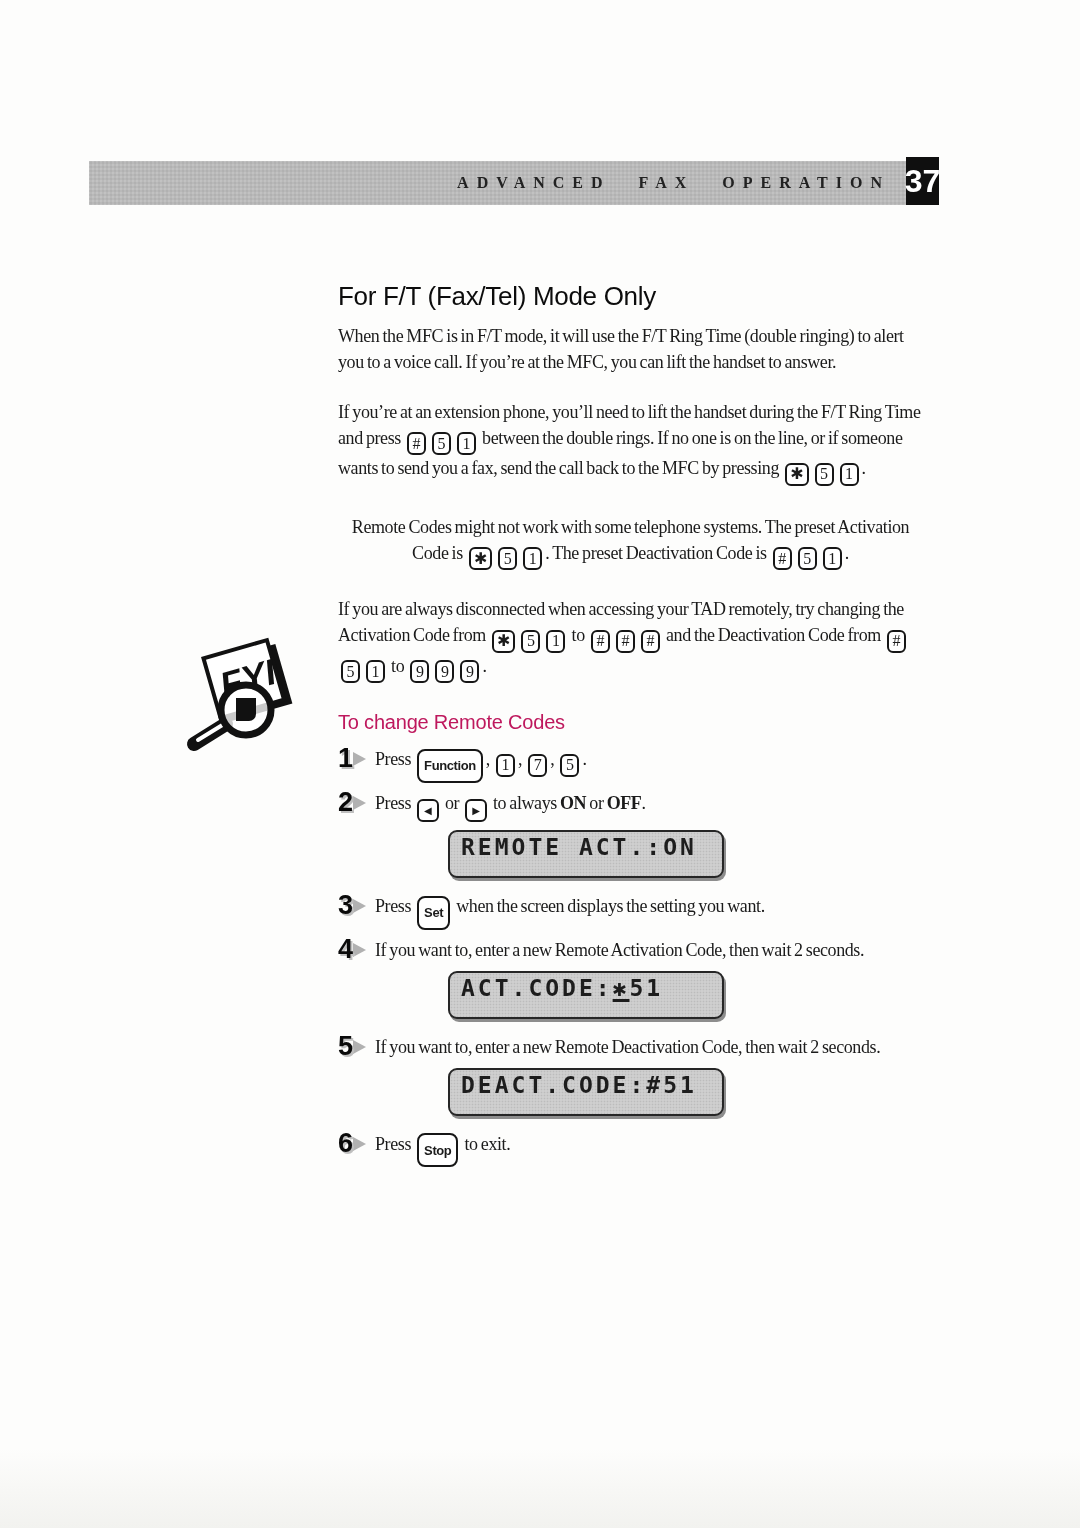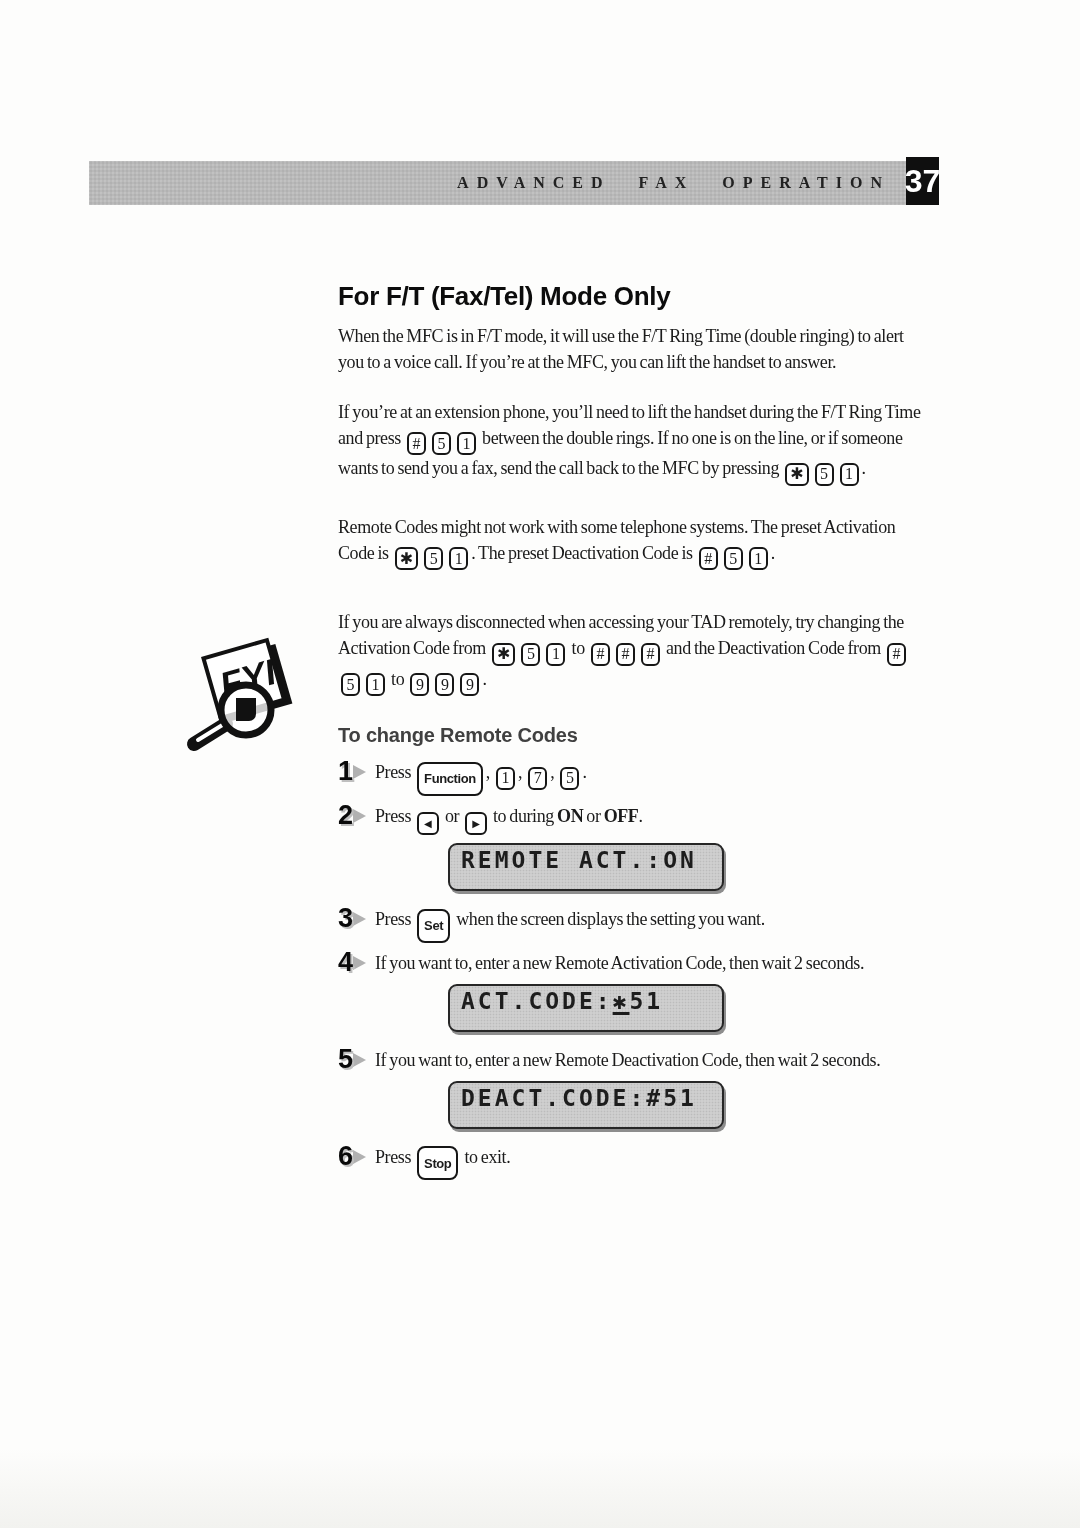--- a/index.html
+++ b/index.html
@@ -30,33 +30,33 @@
   }
   .page-num-box {
     position:absolute; left:906px; top:157px; width:33px; height:48px;
     background:#0f0f0f; color:#fff; display:flex; align-items:center; justify-content:center;
     font-family:"Liberation Sans", sans-serif; font-weight:700; font-size:32px;
   }
 
   
   .content { position:absolute; left:338px; top:282px; width:585px; }
   h1.sec {
-    font-family:"Liberation Sans", sans-serif; font-weight:700; font-size:26px;
+    font-family:"Liberation Sans", sans-serif; font-weight:400; font-size:26px;
     letter-spacing:-0.3px; color:#0c0c0c; margin:0 0 12px 0; line-height:1.1;
   }
   h1.sec.second { margin-top:8px; }
   h2.sub {
-    font-family:"Liberation Sans", sans-serif; font-weight:700; font-size:20px;
-    letter-spacing:-0.2px; color:#404040; margin:4px 0 12px 0; line-height:1.1;
+    font-family:"Liberation Sans", sans-serif; font-weight:400; font-size:20px;
+    letter-spacing:-0.2px; color:#be185d; margin:4px 0 12px 0; line-height:1.1;
   }
   p.body {
     font-size:18px; line-height:26px; letter-spacing:-0.4px; word-spacing:-1px;
     margin:0 0 24px 0;
   }
-  p.body.mb26 { margin-bottom:39px; }
+  p.body.mb26 { margin-bottom:26px;text-align:center; }
   p.body.mb28 { margin-bottom:28px; }
   strong { font-weight:700;margin-top:48px; }
 
   
   .keycap {
     display:inline-flex; align-items:center; justify-content:center;
     min-width:19px; height:23px; padding:0 3px; box-sizing:border-box;
     border:2px solid #161616; border-radius:6px; background:#fff;
     margin:0 3px; vertical-align:-5px;
     font-family:"Liberation Serif", serif; font-size:16px; line-height:1;
@@ -141,21 +141,21 @@
 
     <h2 class="sub">To change Remote Codes</h2>
 
     <div id="steps">
         <div class="step">
           <span class="step-num"><b>1</b><i class="step-arrow"></i></span>
           <span class="step-body"><span>Press </span><span class="keycap fkey">Function</span><span>, </span><span class="keycap">1</span><span>, </span><span class="keycap">7</span><span>, </span><span class="keycap">5</span><span>.</span></span>
         </div>
         <div class="step">
           <span class="step-num"><b>2</b><i class="step-arrow"></i></span>
-          <span class="step-body"><span>Press </span><span class="keycap akey">◀</span><span> or </span><span class="keycap akey">▶</span><span> to during </span><strong>ON</strong><span> or </span><strong>OFF</strong><span>.</span></span>
+          <span class="step-body"><span>Press </span><span class="keycap akey">◀</span><span> or </span><span class="keycap akey">▶</span><span> to always </span><strong>ON</strong><span> or </span><strong>OFF</strong><span>.</span></span>
         </div>
         <div class="lcd"><span class="lcd-line"><span>REMOTE ACT.:ON</span></span></div>
         <div class="step">
           <span class="step-num"><b>3</b><i class="step-arrow"></i></span>
           <span class="step-body"><span>Press </span><span class="keycap fkey">Set</span><span> when the screen displays the setting you want.</span></span>
         </div>
         <div class="step">
           <span class="step-num"><b>4</b><i class="step-arrow"></i></span>
           <span class="step-body"><span>If you want to, enter a new Remote Activation Code, then wait 2 seconds.</span></span>
         </div>

